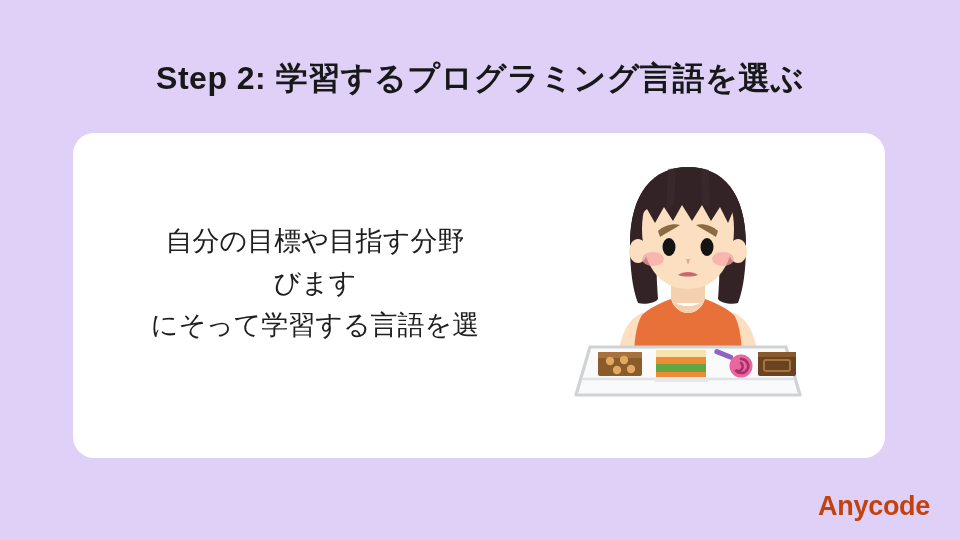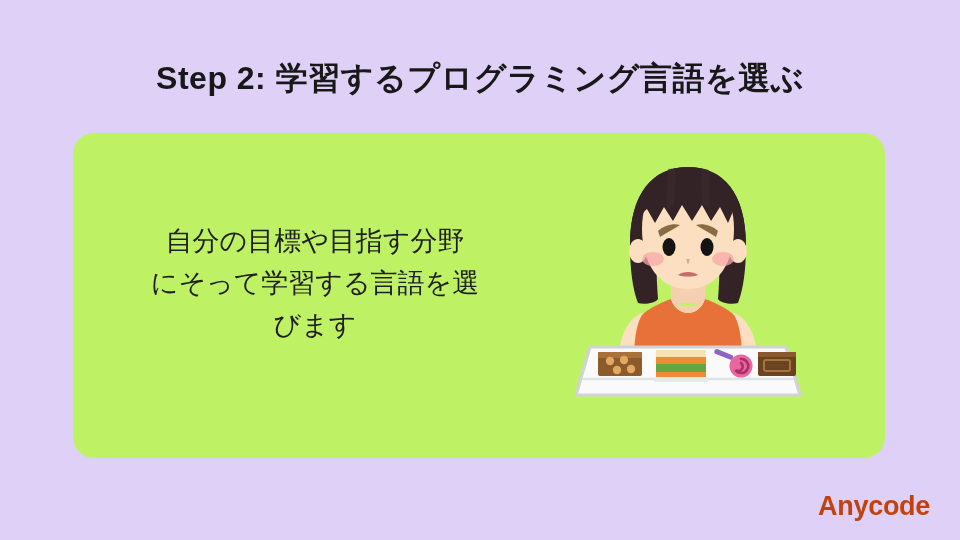--- a/index.html
+++ b/index.html
@@ -25,21 +25,21 @@
     letter-spacing:0.5px;
     line-height:1.25;
     white-space:nowrap;
   }
 
   
   .content-card {
     position:absolute;
     left:73px; top:133px;
     width:812px; height:325px;
-    background:#bef264;
+    background:#ffffff;
     border-radius:21px;
   }
 
   
   .body-text {
     position:absolute;
     left:42px; top:88px;
     width:400px;
     text-align:center;
     font-size:27px;
@@ -67,22 +67,22 @@
 </style>
 </head>
 <body>
 
 <div class="slide-title">Step 2: 学習するプログラミング言語を選ぶ</div>
 
 <div class="content-card">
 
   <div class="body-text">
     <div>自分の目標や目指す分野</div>
+    <div>びます</div>
     <div>にそって学習する言語を選</div>
-    <div>びます</div>
   </div>
 
   <div class="illustration">
     <svg viewBox="0 0 240 250" xmlns="http://www.w3.org/2000/svg">
 
       <path d="M62 92 C62 40 85 14 120 14 C155 14 178 40 178 92
                C178 122 174 140 170 150 C164 152 152 150 150 146
                C152 120 152 100 150 86 L90 86 C88 100 88 120 90 146
                C88 150 76 152 70 150 C66 140 62 122 62 92 Z" fill="#332326"></path>
 

